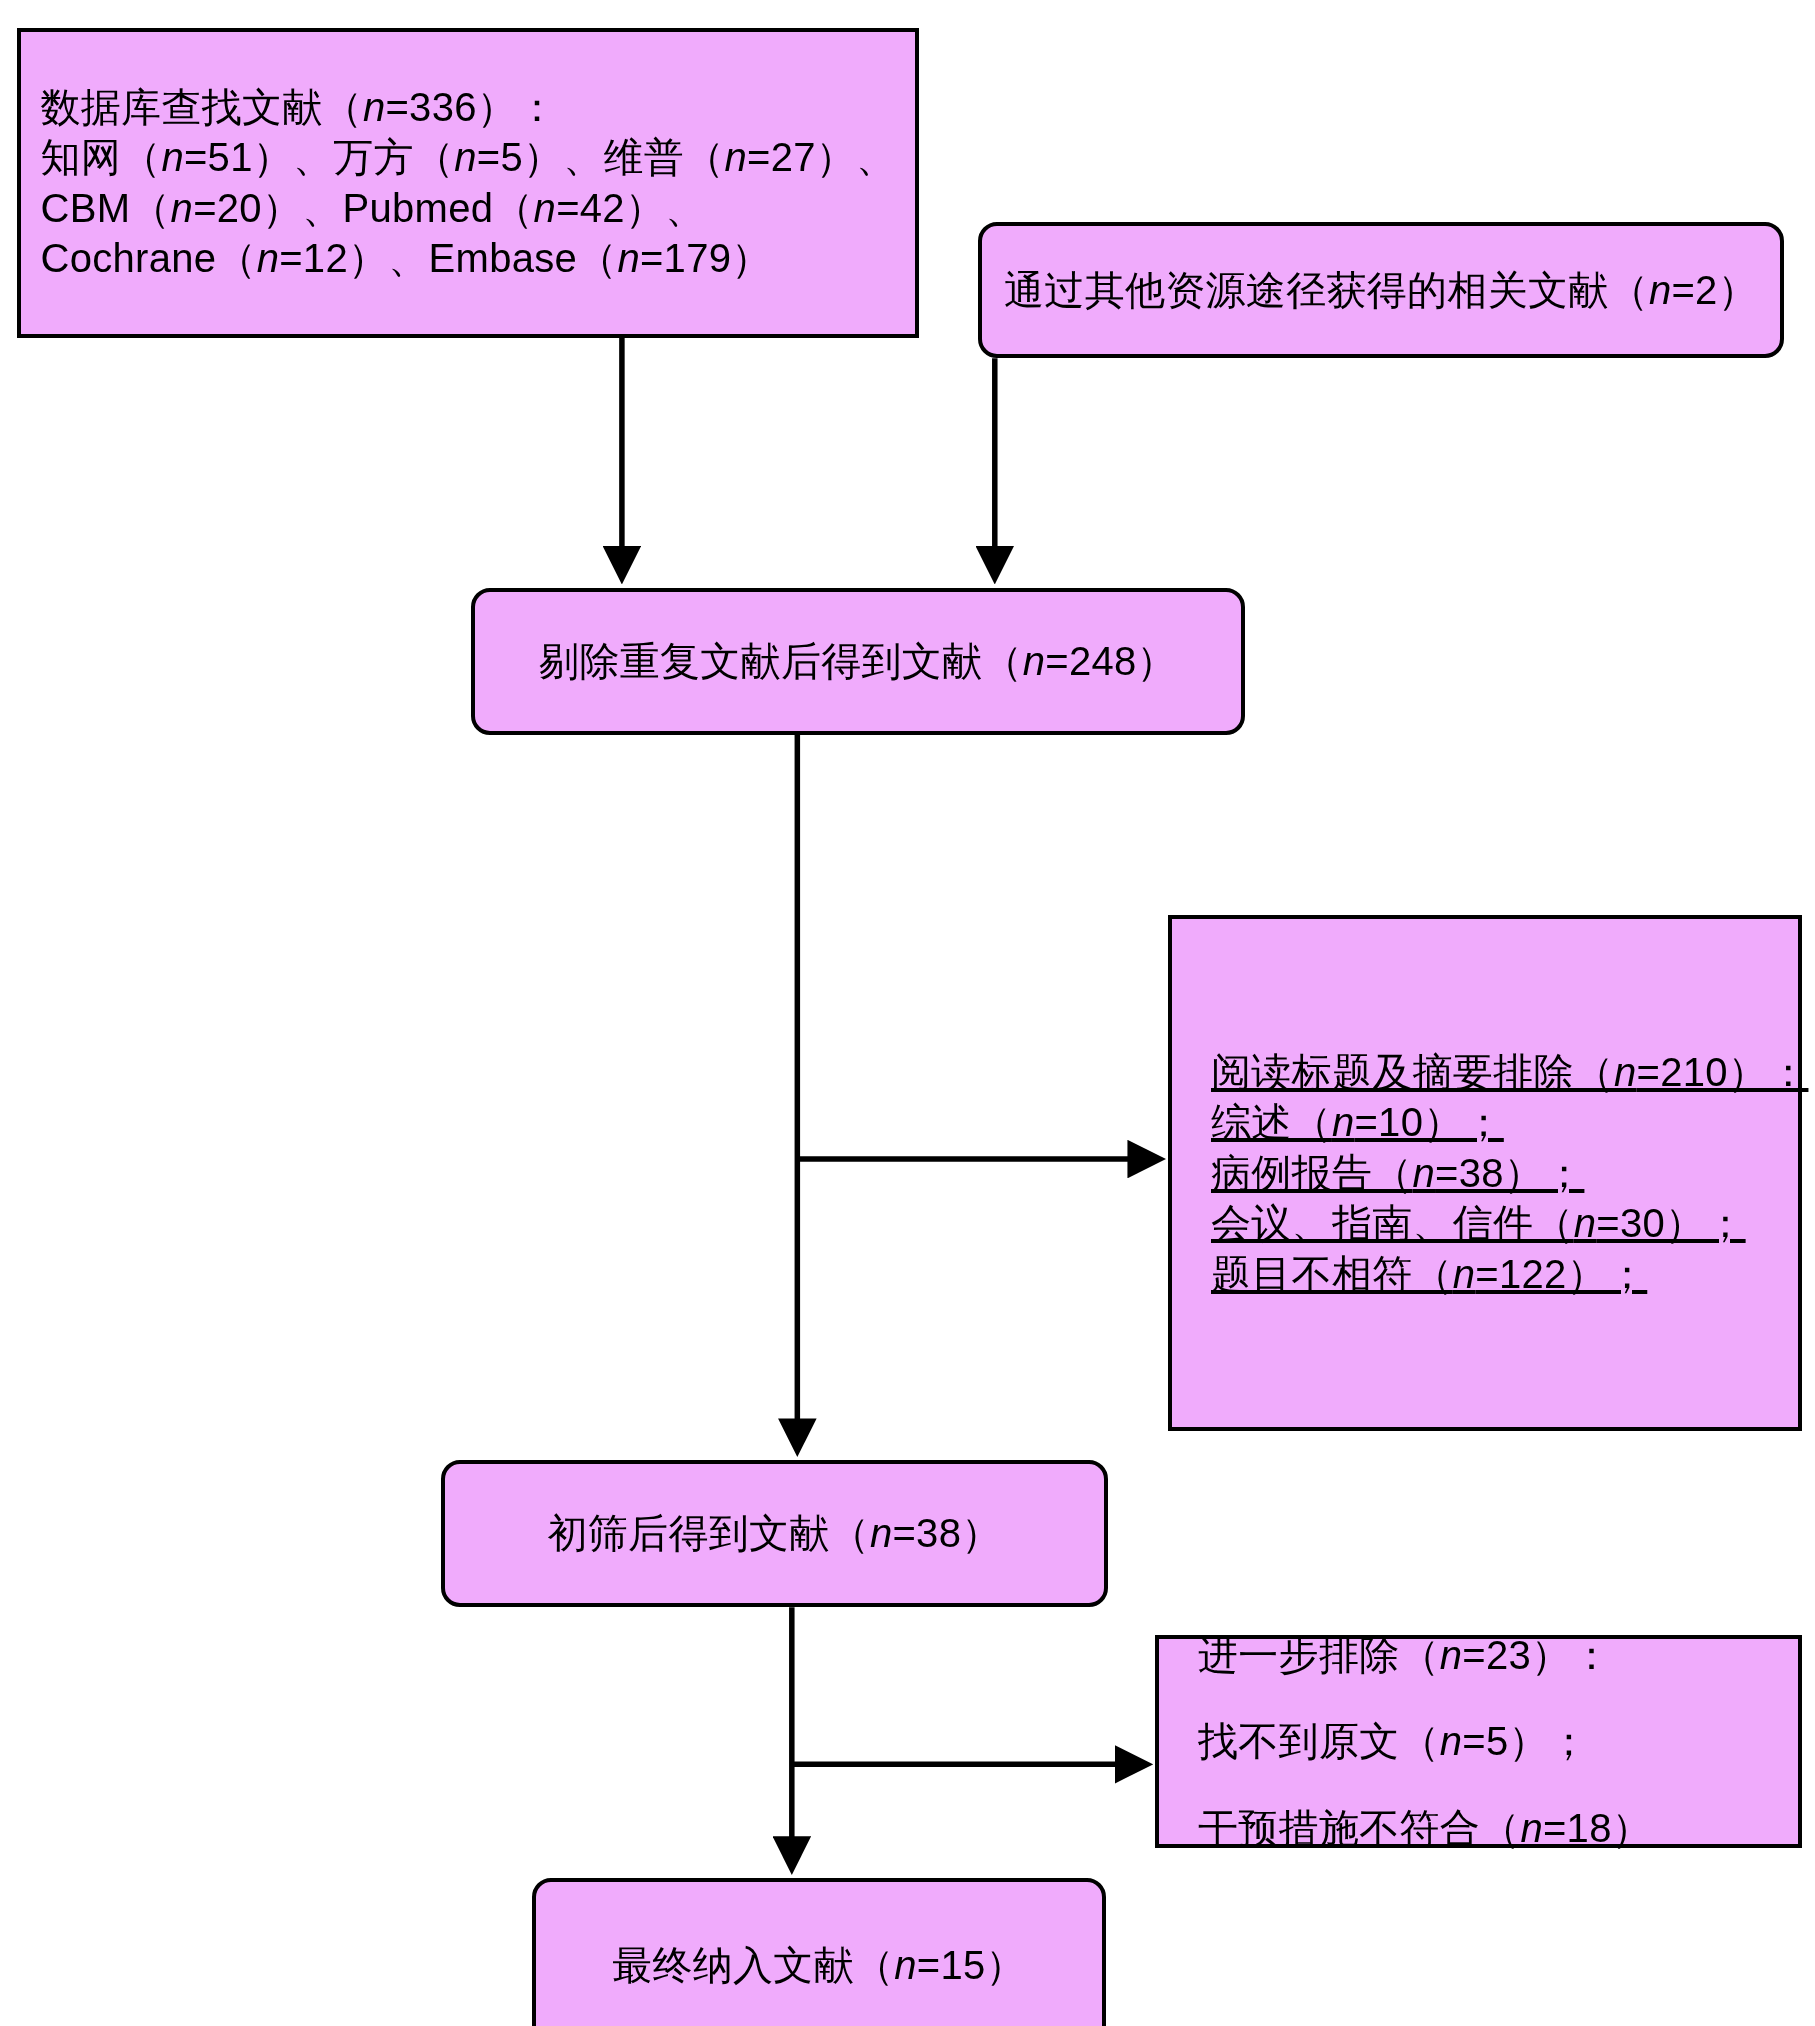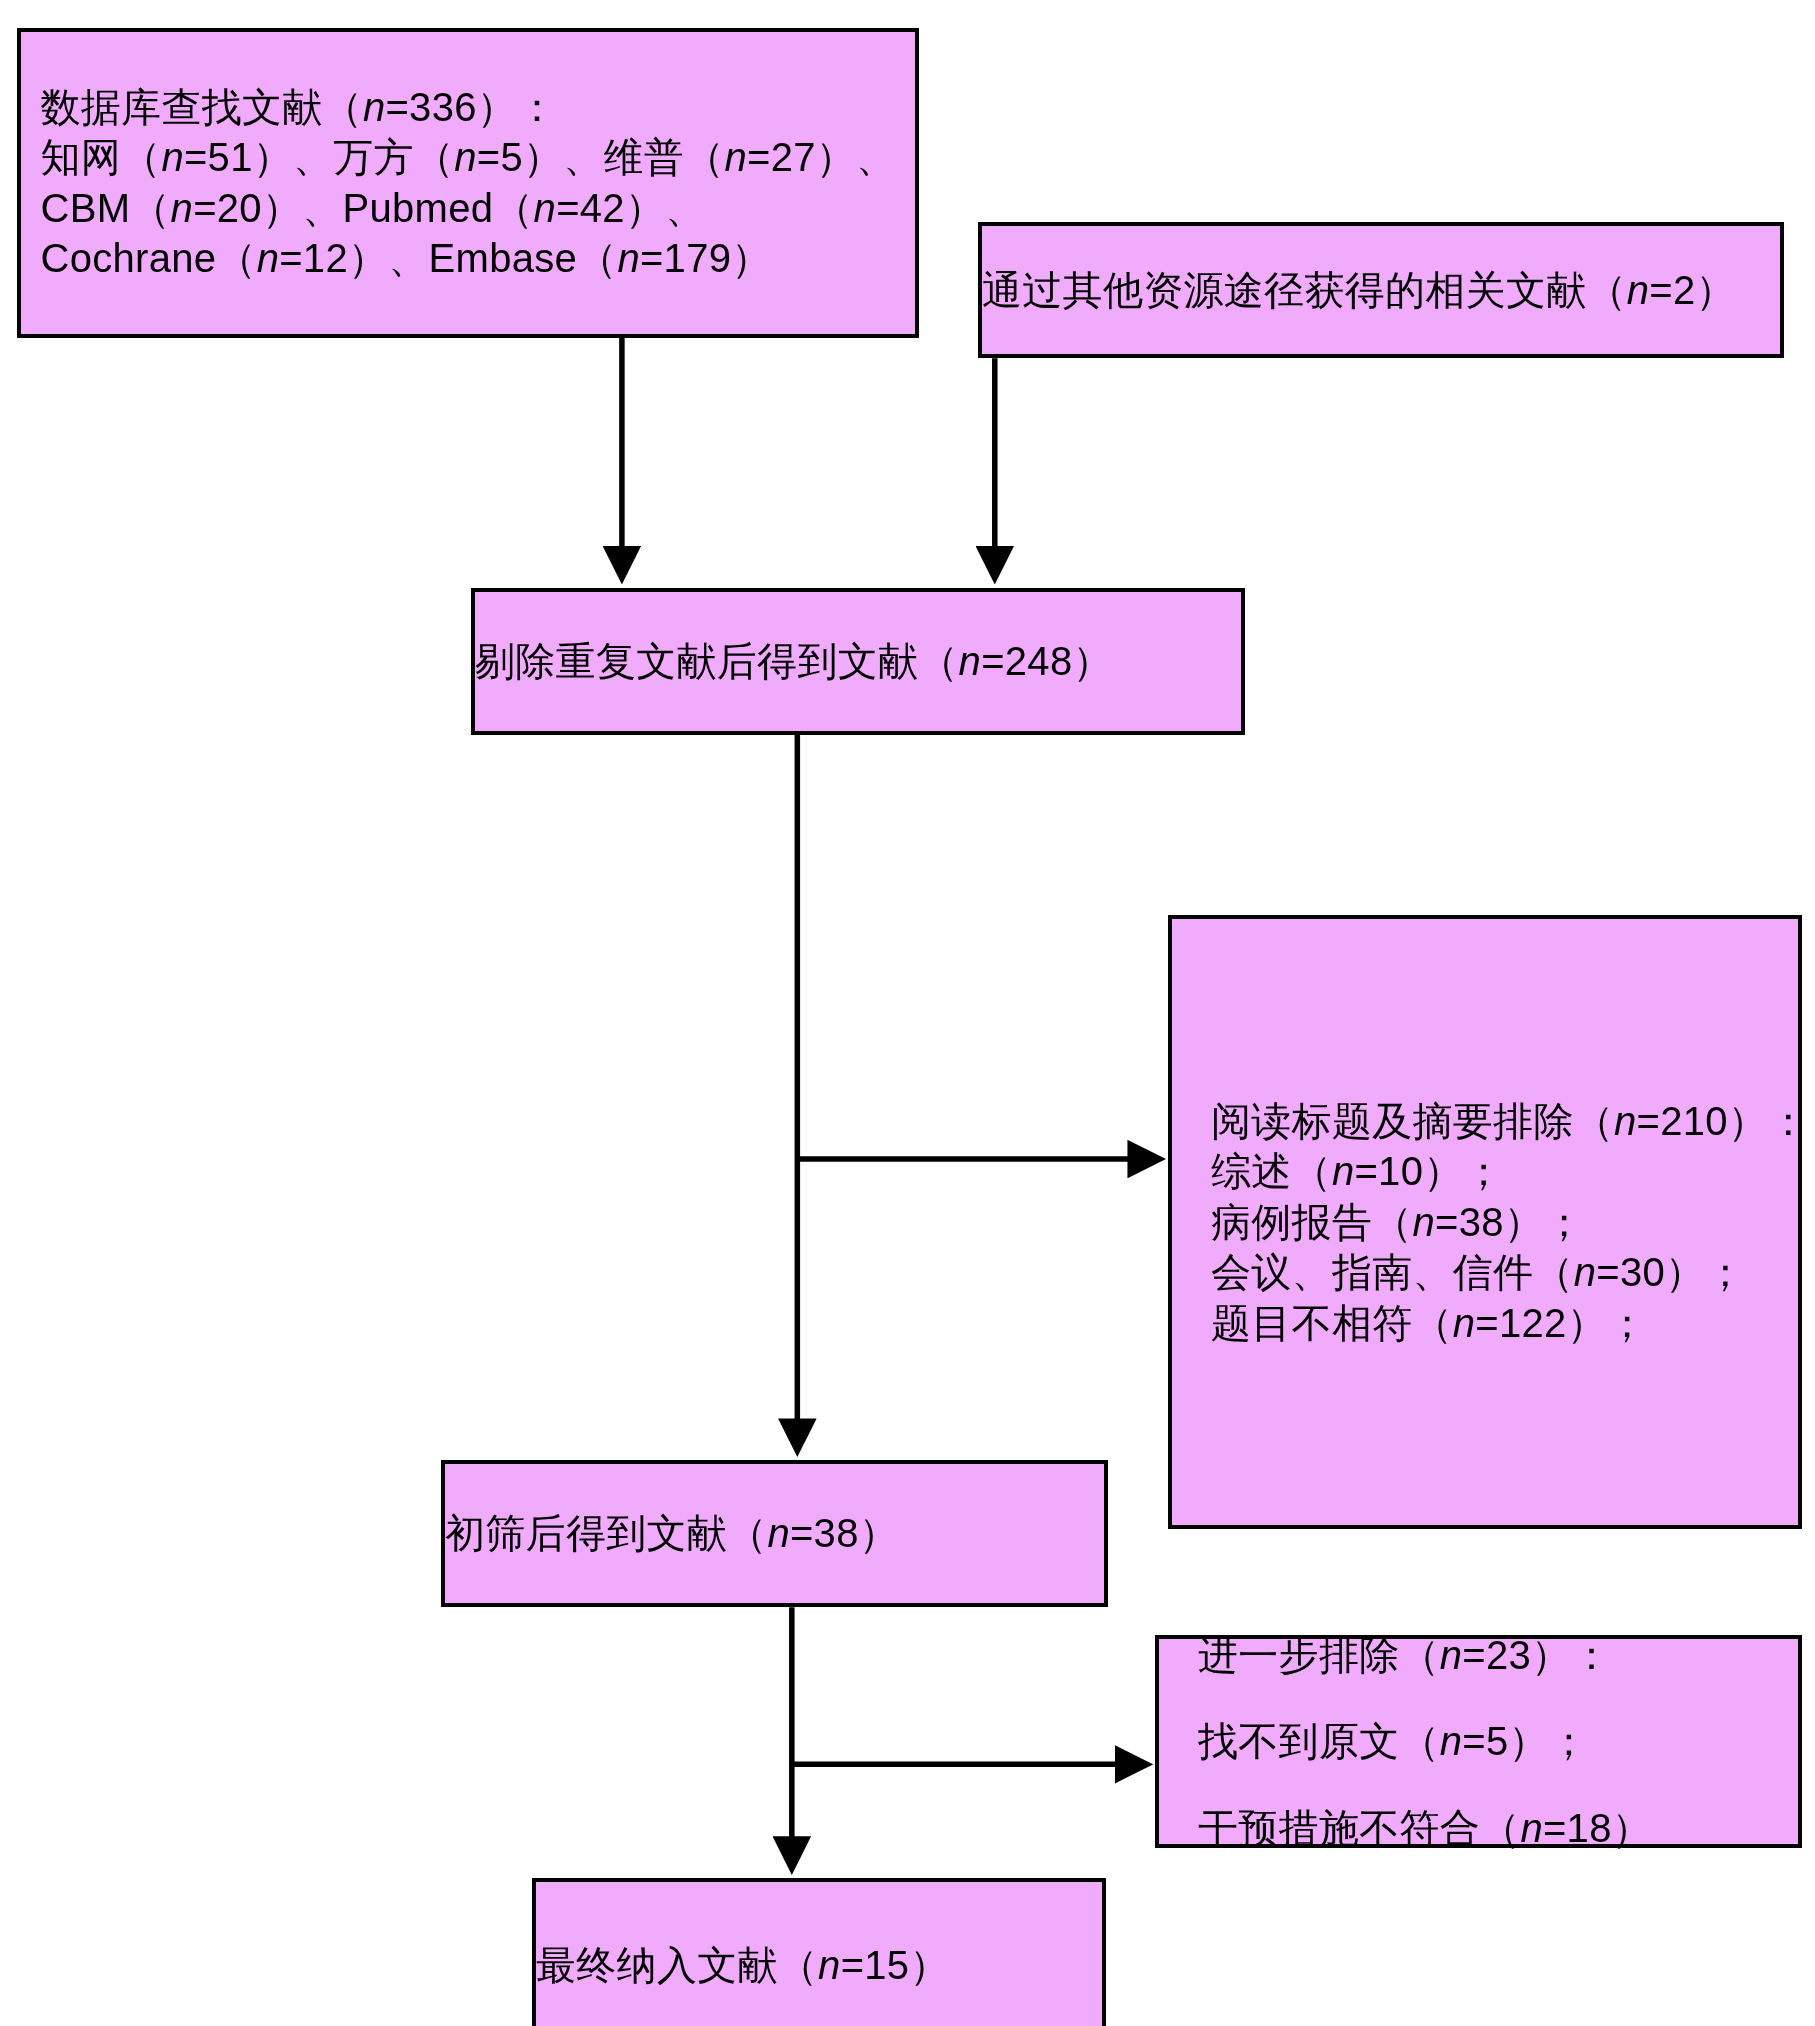--- a/index.html
+++ b/index.html
@@ -29,21 +29,22 @@
   .node {
     position: absolute;
     box-sizing: border-box;
     background: #f0abfc;
     border: 4.6px solid #000000;
     display: flex;
     flex-direction: column;
     justify-content: center;
   }
   .node.center {
-    align-items: flex-start;
+    align-items: center;
+    border-radius: 19px;
   }
   .node .line {
     display: block;
     color: #000000;
     font-size: 40px;
     line-height: 1.26;
     letter-spacing: 0.3px;
     white-space: nowrap;
   }
   .node.left-pad .line {
@@ -54,21 +55,21 @@
   }
   .node .line i {
     font-style: italic;
     font-family: "Liberation Sans", "DejaVu Sans", sans-serif;
   }
 
   
   #node-db-search      { left: 16.5px;   top: 27.5px;   width: 902px;  height: 310px; }
   #node-other-sources  { left: 978px; top: 222px;  width: 806px;  height: 136px; }
   #node-dedup          { left: 471px;  top: 588px;  width: 774px;  height: 147px; }
-  #node-title-excluded { left: 1168px; top: 915px;  width: 634px;  height: 614px; }
+  #node-title-excluded { left: 1168px; top: 915px;  width: 634px;  height: 516px; text-decoration: underline; }
   #node-screened       { left: 441px;  top: 1460px; width: 667px;  height: 147px; }
   #node-further-excl   { left: 1155px; top: 1635px; width: 647px;  height: 213px; gap: 36px; }
   #node-included       { left: 532px;  top: 1878px; width: 574px;  height: 174px; }
 </style>
 </head>
 <body>
 
 <div id="diagram">
 
   <svg id="arrow-layer" viewBox="0 0 1977 2207" width="1816" height="2027" xmlns="http://www.w3.org/2000/svg">

